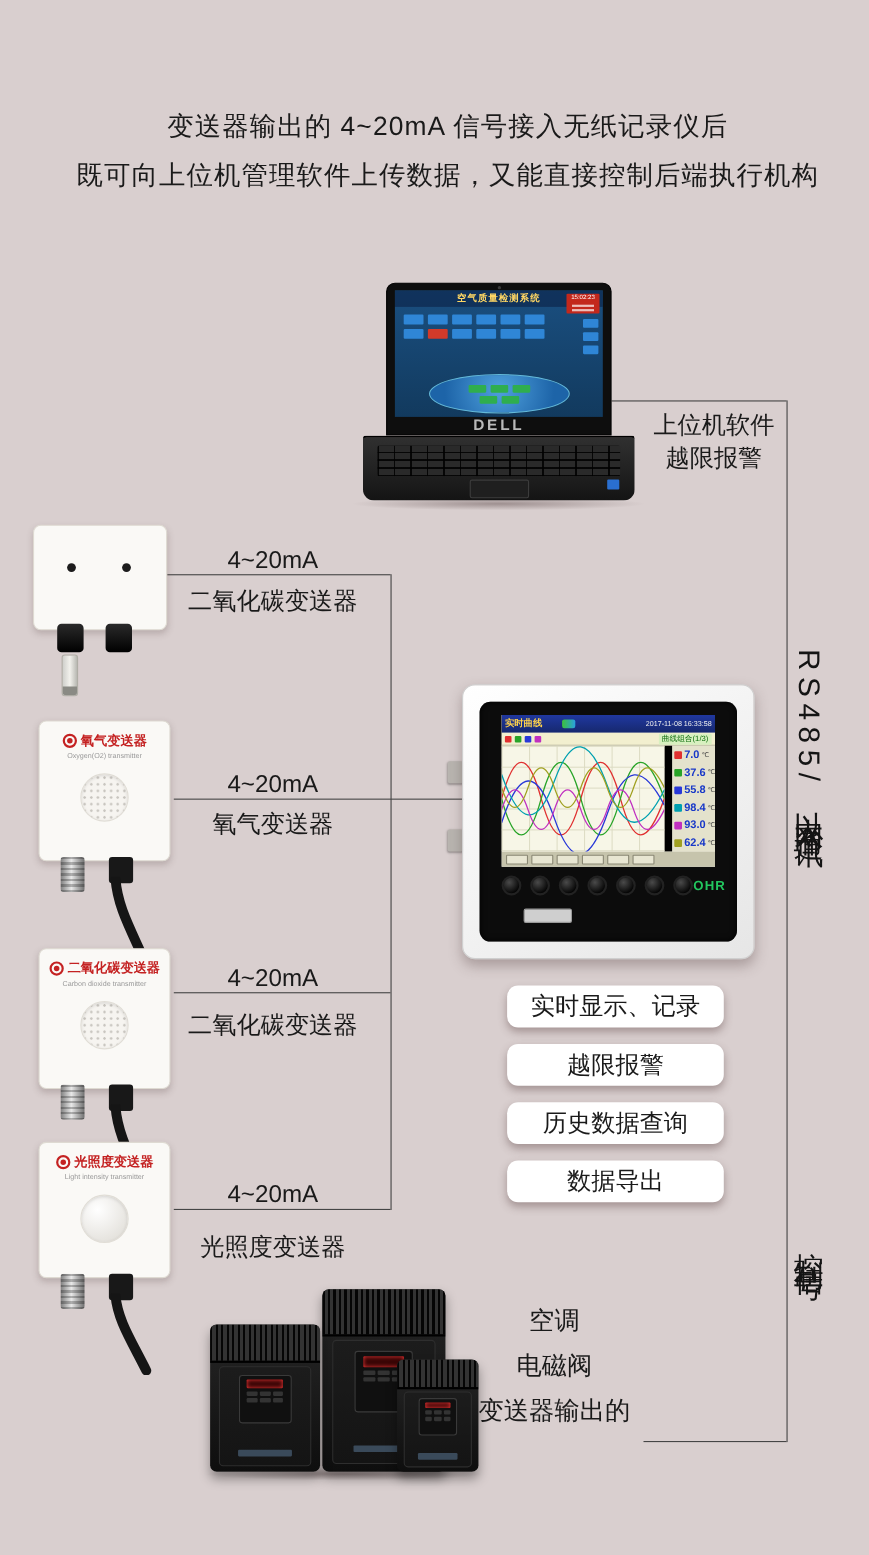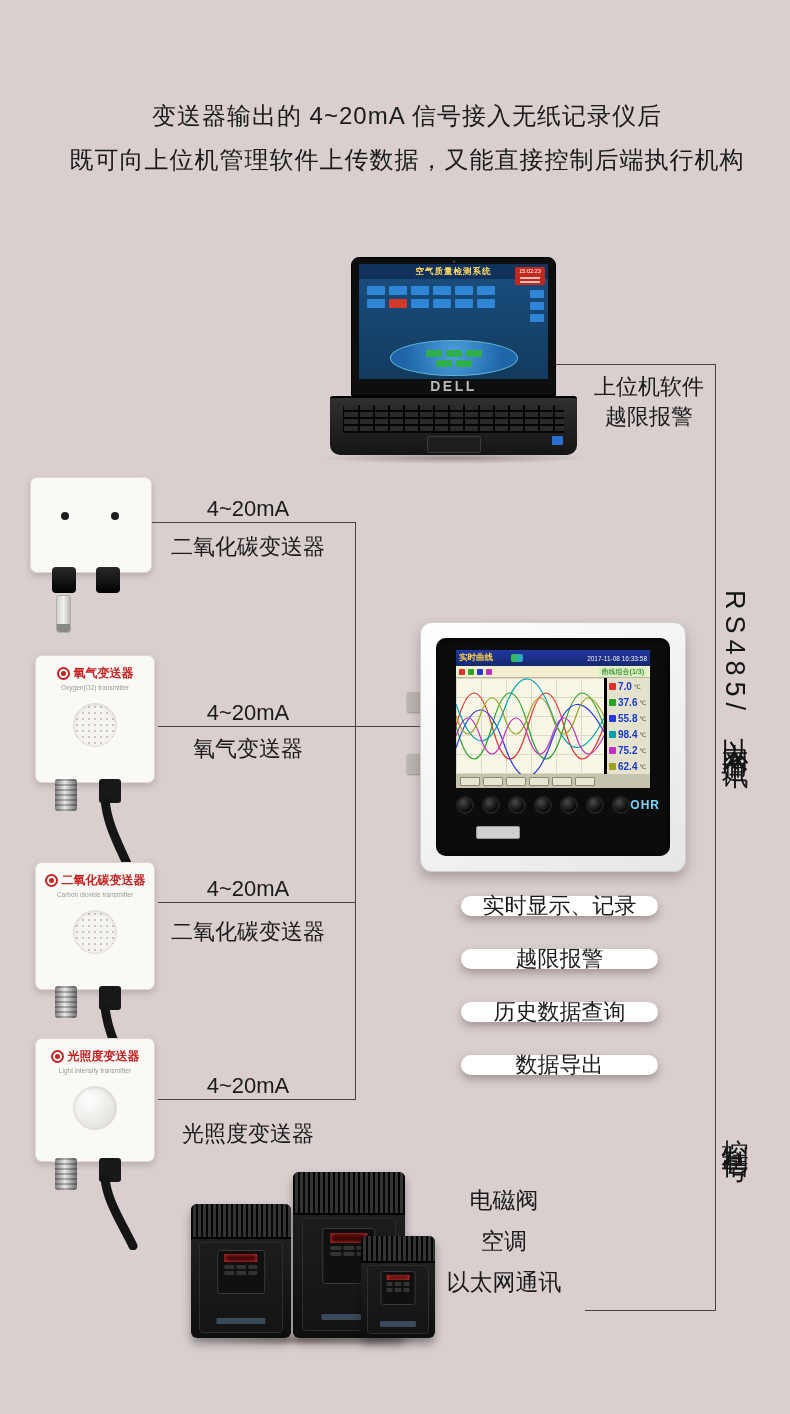--- a/index.html
+++ b/index.html
@@ -75,34 +75,34 @@
   .rec-screen-title { font-size:8.5px; font-weight:bold; color:#ffd24a; }
   .rec-logo { margin-left:18px; width:12px; height:8px; border-radius:2px; background:linear-gradient(90deg,#3cc23c,#2aa0e0); }
   .rec-datetime { margin-left:auto; font-size:6.5px; color:#eee; }
   .rec-subbar { height:12px; background:#f2efcf; border-bottom:1px solid #b8b6a0; display:flex; align-items:center; padding:0 3px; gap:3px; }
   .sub-chip { width:6px; height:6px; border-radius:1px; }
   .rec-group { margin-left:auto; font-size:7px; color:#0c6c0c; background:#d8f0c0; padding:0 3px; border-radius:1px; }
   .rec-plotrow { display:flex; height:96px; }
   .rec-plot { position:relative; width:148px; height:96px; background-color:#f7f6e7;
     background-image:linear-gradient(#dbdac2 1px, transparent 1px), linear-gradient(90deg,#dbdac2 1px, transparent 1px); background-size:25px 19px; }
   .rec-plot svg { position:absolute; inset:0; }
-  .rec-channels { width:46px; background:#e4e2cc; border-left:3px solid #000000; }
+  .rec-channels { width:46px; background:#e4e2cc; border-left:7px solid #000000; }
   .ch-row { display:flex; align-items:center; gap:2px; height:16px; padding:0 2px; }
   .ch-chip { width:7px; height:7px; border-radius:1px; flex:none; }
   .ch-val { font-size:10px; font-weight:bold; color:#1838c8; }
   .ch-unit { font-size:6px; color:#444; }
   .rec-toolbar { height:14px; background:#c6c4ac; display:flex; align-items:center; gap:3px; padding:0 4px; }
   .tb-btn { width:20px; height:9px; background:#e8e6d2; border:1px solid #8a8874; border-radius:1px; }
   .rec-btnrow { position:absolute; left:20px; top:158px; display:flex; gap:8px; }
   .rec-btn { width:18px; height:18px; border-radius:50%; background:radial-gradient(circle at 35% 30%, #4a4a4a, #050505 75%); border:2px solid #222; }
-  .rec-brand { position:absolute; right:10px; top:160px; color:#7dd3fc; font-size:12px; font-weight:bold; letter-spacing:1px; }
+  .rec-brand { position:absolute; right:10px; top:160px; color:#22c55e; font-size:12px; font-weight:bold; letter-spacing:1px; }
   .rec-slot { position:absolute; left:40px; top:188px; width:44px; height:13px; background:#cfcfcf; border:1px solid #9a9a9a; border-radius:2px; }
 
   
-  .badge { position:absolute; left:461px; width:197px; height:20px; background:#ffffff; border-radius:10px; box-shadow:0 4px 8px rgba(96,72,72,.45);
+  .badge { position:absolute; left:461px; width:197px; height:38px; background:#ffffff; border-radius:10px; box-shadow:0 4px 8px rgba(96,72,72,.45);
     display:flex; align-items:center; justify-content:center; font-size:22px; color:#1a1a1a; }
 
   
   .act-list { position:absolute; left:420px; top:1180px; width:168px; text-align:center; font-size:23px; color:#1a1a1a; }
   .act-item { height:41px; line-height:41px; }
 
   
   .vfd { position:absolute; background:linear-gradient(180deg,#262626,#0e0e0e); border-radius:6px; box-shadow:0 6px 10px rgba(0,0,0,.35); overflow:hidden; }
   .vfd-fins { position:absolute; top:0; left:0; right:0; height:26%; background:repeating-linear-gradient(90deg,#050505 0 2px,#333 2px 5px); border-bottom:2px solid #000; }
   .vfd-face { position:absolute; top:28%; left:8%; right:8%; bottom:4%; background:linear-gradient(180deg,#1c1c1c,#141414); border:1px solid #2e2e2e; border-radius:4px; }
@@ -307,21 +307,21 @@
               <span class="ch-val">55.8</span>
               <span class="ch-unit">℃</span>
             </div>
             <div class="ch-row">
               <span class="ch-chip" style="background-color: rgb(0, 160, 176);"></span>
               <span class="ch-val">98.4</span>
               <span class="ch-unit">℃</span>
             </div>
             <div class="ch-row">
               <span class="ch-chip" style="background-color: rgb(192, 48, 192);"></span>
-              <span class="ch-val">75.2</span>
+              <span class="ch-val">93.0</span>
               <span class="ch-unit">℃</span>
             </div>
             <div class="ch-row">
               <span class="ch-chip" style="background-color: rgb(160, 160, 32);"></span>
               <span class="ch-val">62.4</span>
               <span class="ch-unit">℃</span>
             </div>
           </div>
         </div>
         <div class="rec-toolbar">
@@ -401,18 +401,18 @@
               <span class="vfd-key"></span>
               <span class="vfd-key"></span>
           </div>
         </div>
         <div class="vfd-label"></div>
       </div>
     </div>
   </div>
 
   <div class="act-list">
+    <div class="act-item">空调</div>
     <div class="act-item">电磁阀</div>
-    <div class="act-item">空调</div>
-    <div class="act-item">以太网通讯</div>
+    <div class="act-item">变送器输出的</div>
   </div>
 
 </div>
 
 </body></html>

